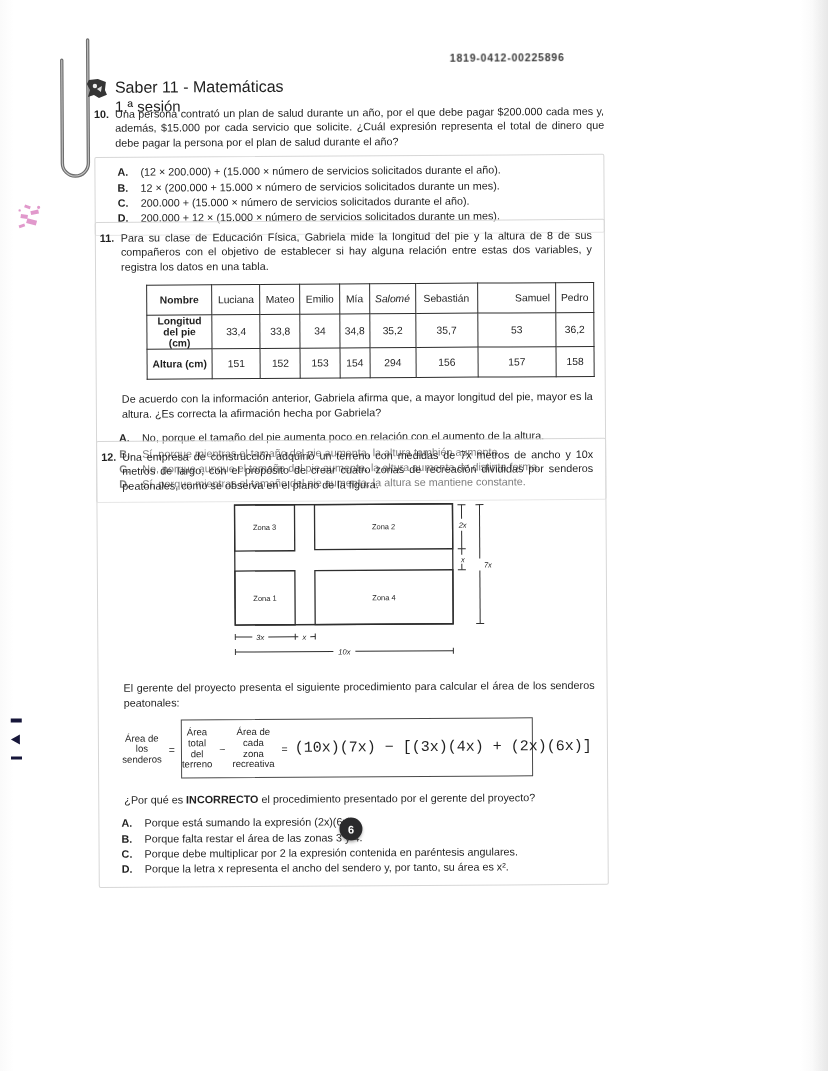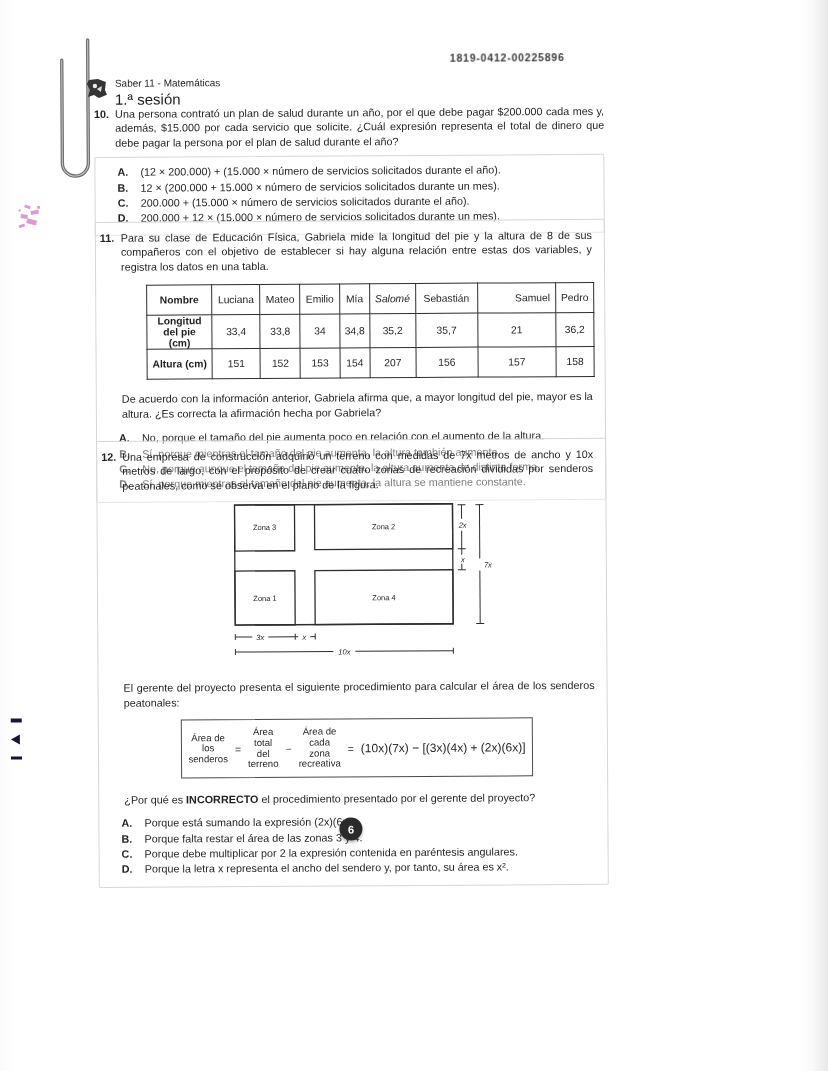--- a/index.html
+++ b/index.html
@@ -22,21 +22,21 @@
   }
   .doc-id{
     position:absolute;left:452px;top:52px;
     font-size:10.5px;color:#3c3c3c;letter-spacing:0.8px;
     filter:blur(0.3px);
     font-weight:bold;
   }
   .clip{position:absolute;left:54px;top:34px;}
   .brand{position:absolute;left:88px;top:76px;display:flex;gap:7px;align-items:flex-start;}
   .brand .logo{width:22px;height:21px;flex:0 0 auto;}
-  .brand .t1{font-size:10px;color:#1d1d1d;line-height:1.25;}
+  .brand .t1{font-size:16px;color:#1d1d1d;line-height:1.25;}
   .brand .t2{font-size:15px;color:#1d1d1d;line-height:1.25;}
 
   .qwrap{position:absolute;left:96px;width:510px;}
   .qpara{display:flex;font-size:10.8px;line-height:1.34;}
   .qnum{font-weight:bold;width:21px;flex:0 0 auto;}
   .qtext{flex:1;text-align:justify;}
   .softbox{
     border:1px solid #d7d7d7;
     border-radius:2px;
     background:rgba(255,255,255,0.4);
@@ -68,21 +68,21 @@
   .formulabox{
     border:1.3px solid #4a4a4a;
     width:334px;
     margin:10px 0 0 78px;
     padding:7px 8px;
     display:flex;align-items:center;justify-content:center;gap:6px;
     font-size:10.4px;
   }
   .frac{display:flex;flex-direction:column;align-items:center;font-size:9.6px;line-height:1.12;text-align:center;}
   .fop{font-size:10.5px;padding:0 1px;}
-  .frhs{font-size:12px;white-space:nowrap;}
+  .frhs{font-size:15px;white-space:nowrap;font-family:Liberation Mono, monospace;}
   .qline{font-size:10.8px;margin:15px 0 10px 21px;}
   .qline b{font-weight:bold;}
 
   .pagebadge{
     position:absolute;left:337px;top:817px;
     width:23px;height:23px;border-radius:50%;
     background:#2a2a2c;
     box-shadow:0 2px 3px rgba(90,90,90,0.45);
     color:#ffffff;font-weight:bold;font-size:11px;
     display:flex;align-items:center;justify-content:center;
@@ -189,30 +189,30 @@
             <td style="width:36px;">Pedro</td>
           </tr>
           <tr>
             <td class="lab">Longitud del pie (cm)</td>
             <td>33,4</td>
             <td>33,8</td>
             <td>34</td>
             <td>34,8</td>
             <td>35,2</td>
             <td>35,7</td>
-            <td>21</td>
+            <td>53</td>
             <td>36,2</td>
           </tr>
           <tr>
             <td class="lab">Altura (cm)</td>
             <td>151</td>
             <td>152</td>
             <td>153</td>
             <td>154</td>
-            <td>207</td>
+            <td>294</td>
             <td>156</td>
             <td>157</td>
             <td>158</td>
           </tr>
         </tbody>
           </table>
 
         <div class="innerpara">De acuerdo con la información anterior, Gabriela afirma que, a mayor longitud del pie, mayor es la altura. ¿Es correcta la afirmación hecha por Gabriela?</div>
 
         <div style="margin-top:10px;">

